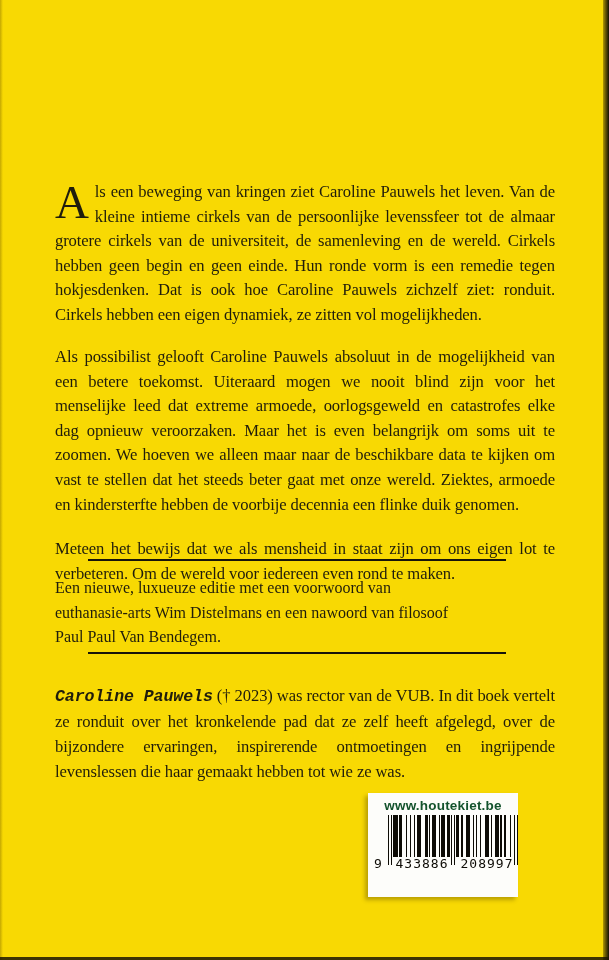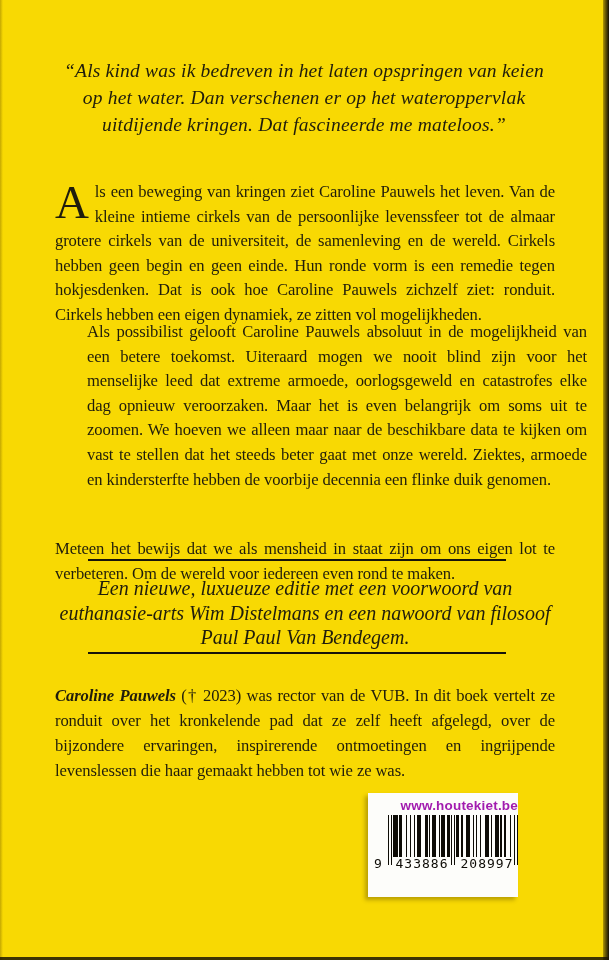--- a/index.html
+++ b/index.html
@@ -17,56 +17,56 @@
     font-style:italic;font-size:19.5px;line-height:27px;
     text-align:center;letter-spacing:.2px;
   }
   .quote .qline{display:block;white-space:nowrap;}
   .para{
     position:absolute;left:55px;width:500px;
     font-size:16.6px;line-height:24.6px;
     text-align:justify;letter-spacing:-0.1px;
   }
   .p1{top:180px;}
-  .p2{top:320px;margin-left:32px;}
+  .p2{top:345px;}
   .p3{top:489px;margin-top:48px;}
   .dropcap{
     float:left;
     font-size:47px;line-height:40px;
     padding:2px 6px 0 0;
   }
   .rule{
     position:absolute;left:88px;width:418px;height:2px;
     background:#17140a;
   }
   .rule1{top:559px;}
   .rule2{top:652px;}
   .notice{
     position:absolute;left:55px;top:576px;width:500px;
-    font-style:italic;font-size:20px;line-height:24.5px;
-    text-align:center;
+    font-size:16px;line-height:24.5px;
+    text-align:left;
   }
   .notice .nline{display:block;white-space:nowrap;}
   .bio{
     position:absolute;left:55px;top:683px;width:500px;
     font-size:16.6px;line-height:25px;text-align:justify;
     letter-spacing:-0.1px;
   }
-  .bio .author{font-weight:bold;font-style:italic;}
+  .bio .author{font-weight:bold;font-style:italic;font-family:Liberation Mono, monospace;}
   
   .bc-box{
     position:absolute;left:368px;top:793px;width:150px;height:104px;
     background:#fdfdfa;
     box-shadow:-3px 3px 4px rgba(110,92,0,.45);
   }
   .bc-site{
-    margin-top:5px;text-align:right;
+    margin-top:5px;text-align:center;
     font-family:"Liberation Sans", sans-serif;
     font-weight:bold;font-size:13.5px;letter-spacing:.2px;
-    color:#a21caf;
+    color:#14532d;
   }
   .bc-wrap{position:relative;margin:2px 6px 0 6px;height:76px;}
   .bc-wrap svg{
     position:absolute;left:14px;top:0;width:130px;height:56px;
     shape-rendering:crispEdges;fill:#0d0b05;
   }
   .bc-digit{
     position:absolute;top:41px;height:16px;
     font-family:"DejaVu Sans Mono", monospace;
     font-size:13px;letter-spacing:1px;color:#0d0b05;
@@ -87,25 +87,20 @@
   .edge-left{
     position:absolute;left:0;top:0;bottom:0;width:3px;
     background:linear-gradient(to right, rgba(146,120,0,.5), rgba(146,120,0,0));
   }
 </style>
 </head>
 <body>
 
 <div class="cover">
 
-  <div class="quote">
-    <span class="qline">“Als kind was ik bedreven in het laten opspringen van keien</span>
-    <span class="qline">op het water. Dan verschenen er op het wateroppervlak</span>
-    <span class="qline">uitdijende kringen. Dat fascineerde me mateloos.”</span>
-  </div>
 
   <div class="para p1">
     <span class="dropcap">A</span><span>ls een beweging van kringen ziet Caroline Pauwels het leven. Van de kleine intieme cirkels van de persoonlijke levenssfeer tot de almaar grotere cirkels van de universiteit, de samenleving en de wereld. Cirkels hebben geen begin en geen einde. Hun ronde vorm is een remedie tegen hokjesdenken. Dat is ook hoe Caroline Pauwels zichzelf ziet: ronduit. Cirkels hebben een eigen dynamiek, ze zitten vol mogelijkheden.</span>
   </div>
 
   <div class="para p2">Als possibilist gelooft Caroline Pauwels absoluut in de mogelijkheid van een betere toekomst. Uiteraard mogen we nooit blind zijn voor het menselijke leed dat extreme armoede, oorlogsgeweld en catastrofes elke dag opnieuw veroorzaken. Maar het is even belangrijk om soms uit te zoomen. We hoeven we alleen maar naar de beschikbare data te kijken om vast te stellen dat het steeds beter gaat met onze wereld. Ziektes, armoede en kindersterfte hebben de voorbije decennia een flinke duik genomen.</div>
 
   <div class="para p3">Meteen het bewijs dat we als mensheid in staat zijn om ons eigen lot te verbeteren. Om de wereld voor iedereen even rond te maken.</div>
 
   <div class="rule rule1"></div>

